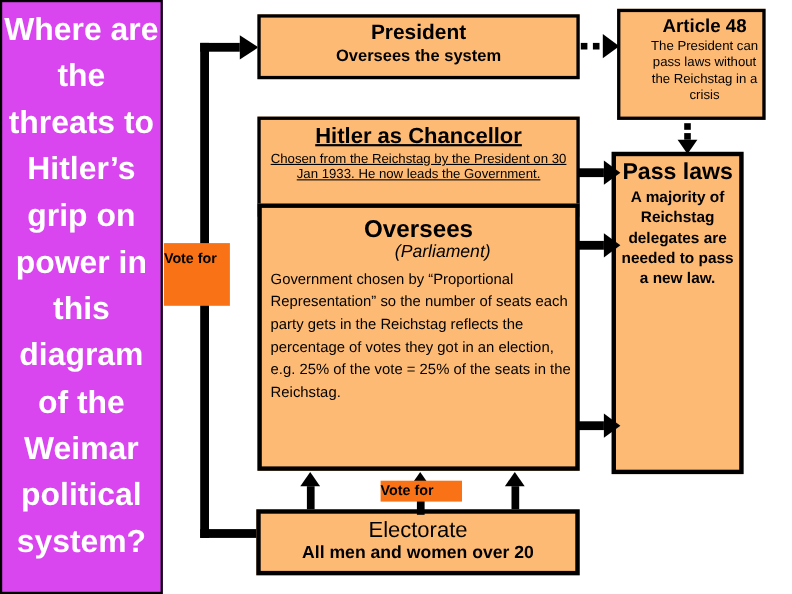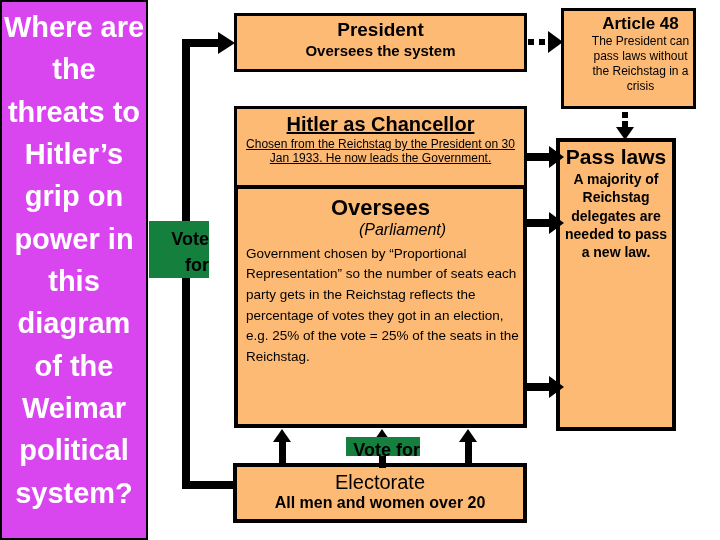--- a/index.html
+++ b/index.html
@@ -31,22 +31,22 @@
   .s-reichstag{font-size:16px;font-style:italic;line-height:1.15;margin-left:44px;}
   .b-reichstag{font-size:13.5px;line-height:1.53;text-align:left;padding:4px 4px 0 8px;}
   .t-electorate{font-size:20px;font-weight:normal;line-height:1.2;margin-top:3px;}
   .s-electorate{font-size:16px;font-weight:600;line-height:1.1;}
   .t-article{font-size:17px;font-weight:bold;line-height:1.25;margin-top:2px;}
   .b-article{font-size:12px;line-height:1.25;padding:0 2px;}
   .t-passlaws{font-size:21px;font-weight:bold;line-height:1.25;margin-top:2px;}
   .b-passlaws{font-size:14px;font-weight:bold;line-height:1.3;padding:0 3px;}
   
   .lbl{
-    position:absolute;background:#15803d;font-size:18px;font-weight:bold;
-    text-align:right;line-height:1.45;z-index:5;
+    position:absolute;background:#f97316;font-size:13px;font-weight:bold;
+    text-align:left;line-height:1.45;z-index:5;
   }
   
   .line{position:absolute;background:#000;}
   .dash{position:absolute;width:6px;height:6px;background:#000;}
   .arr{position:absolute;width:0;height:0;}
   .arr.right{border-top:11px solid transparent;border-bottom:11px solid transparent;border-left:15px solid #000;}
   .arr.right.big{border-top:11px solid transparent;border-bottom:11px solid transparent;border-left:17px solid #000;}
   .arr.up{border-left:9px solid transparent;border-right:9px solid transparent;border-bottom:13px solid #000;}
   .arr.down{border-left:9px solid transparent;border-right:9px solid transparent;border-top:13px solid #000;}
 </style>

